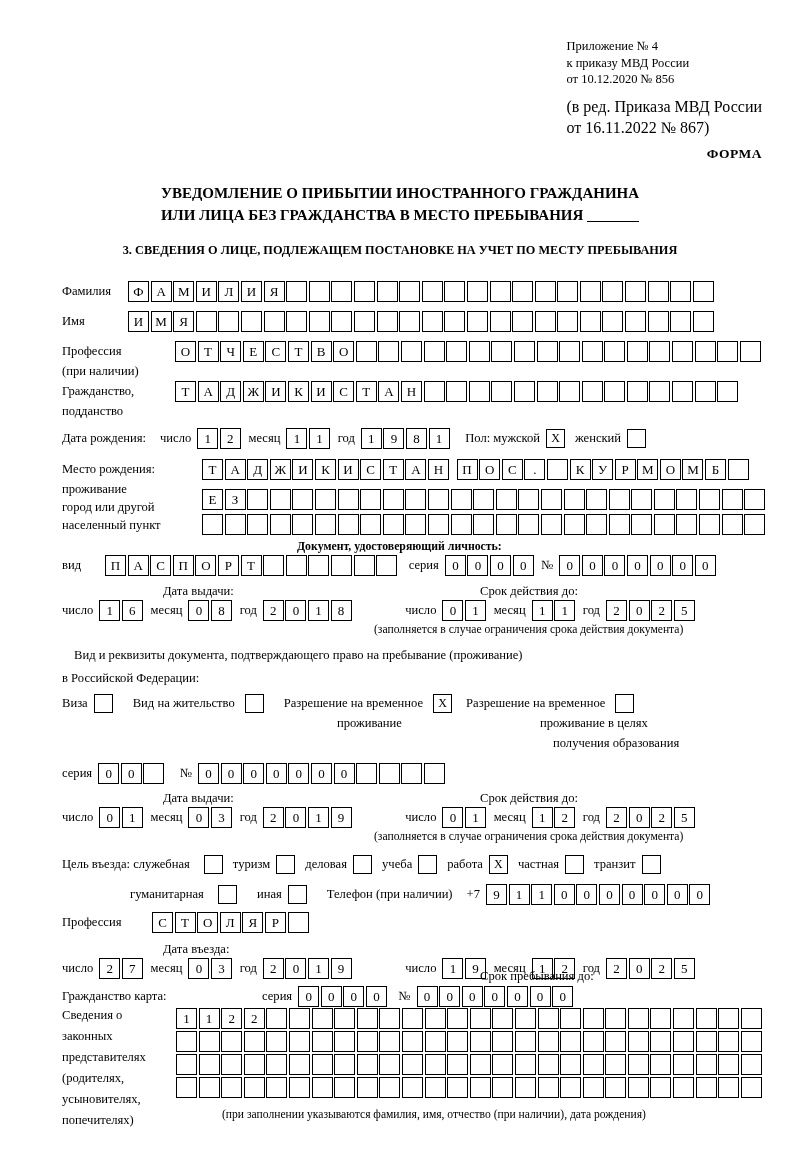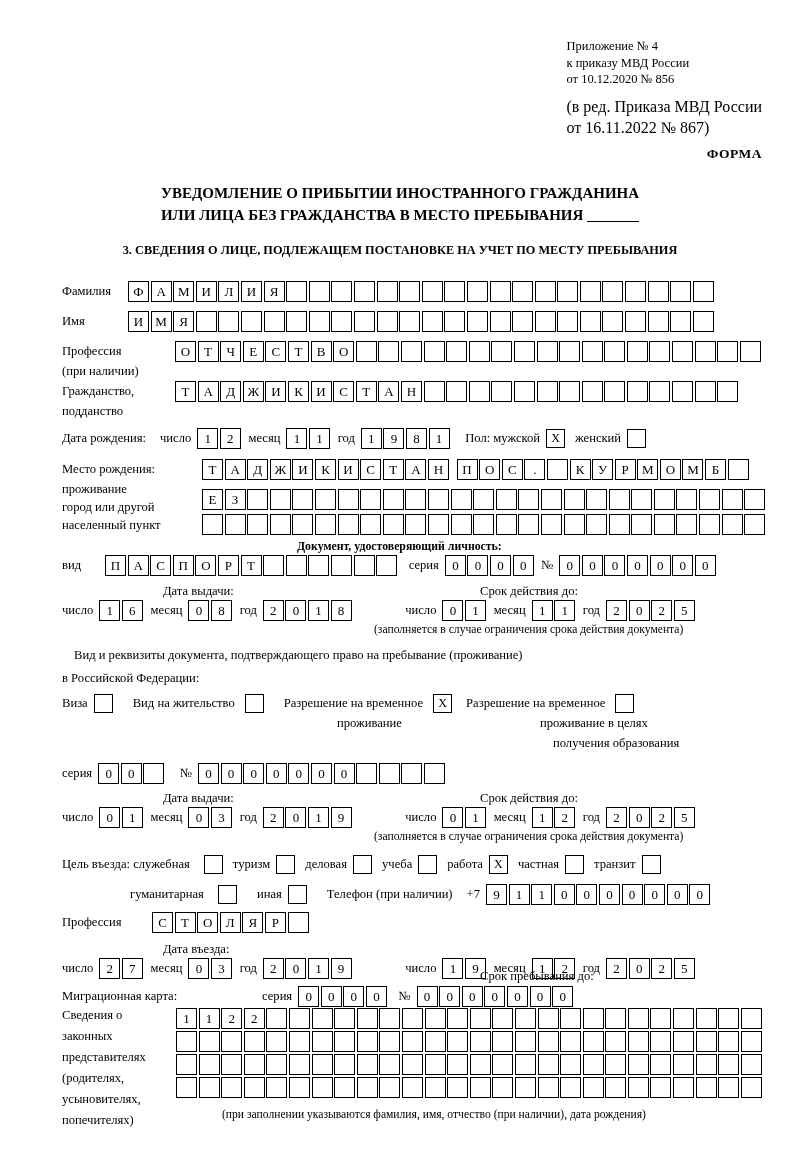--- a/index.html
+++ b/index.html
@@ -620,21 +620,21 @@
     <span class="sp6"></span>
     <span class="cells" id="cells-stayyear">
         <span class="c">2</span>
         <span class="c">0</span>
         <span class="c">2</span>
         <span class="c">5</span>
       </span>
   </div>
 
   <div class="row flexline" style="left:62px; top:986px;">
-    <span class="lbl" style="width:200px">Миграционная карта:</span>
+    <span class="lbl" style="width:200px">Гражданство карта:</span>
     <span class="lbl">серия</span>
     <span class="sp6"></span>
     <span class="cells" id="cells-migseries">
         <span class="c">0</span>
         <span class="c">0</span>
         <span class="c">0</span>
         <span class="c">0</span>
       </span>
     <span class="sp10"></span>
     <span class="lbl">№</span>

